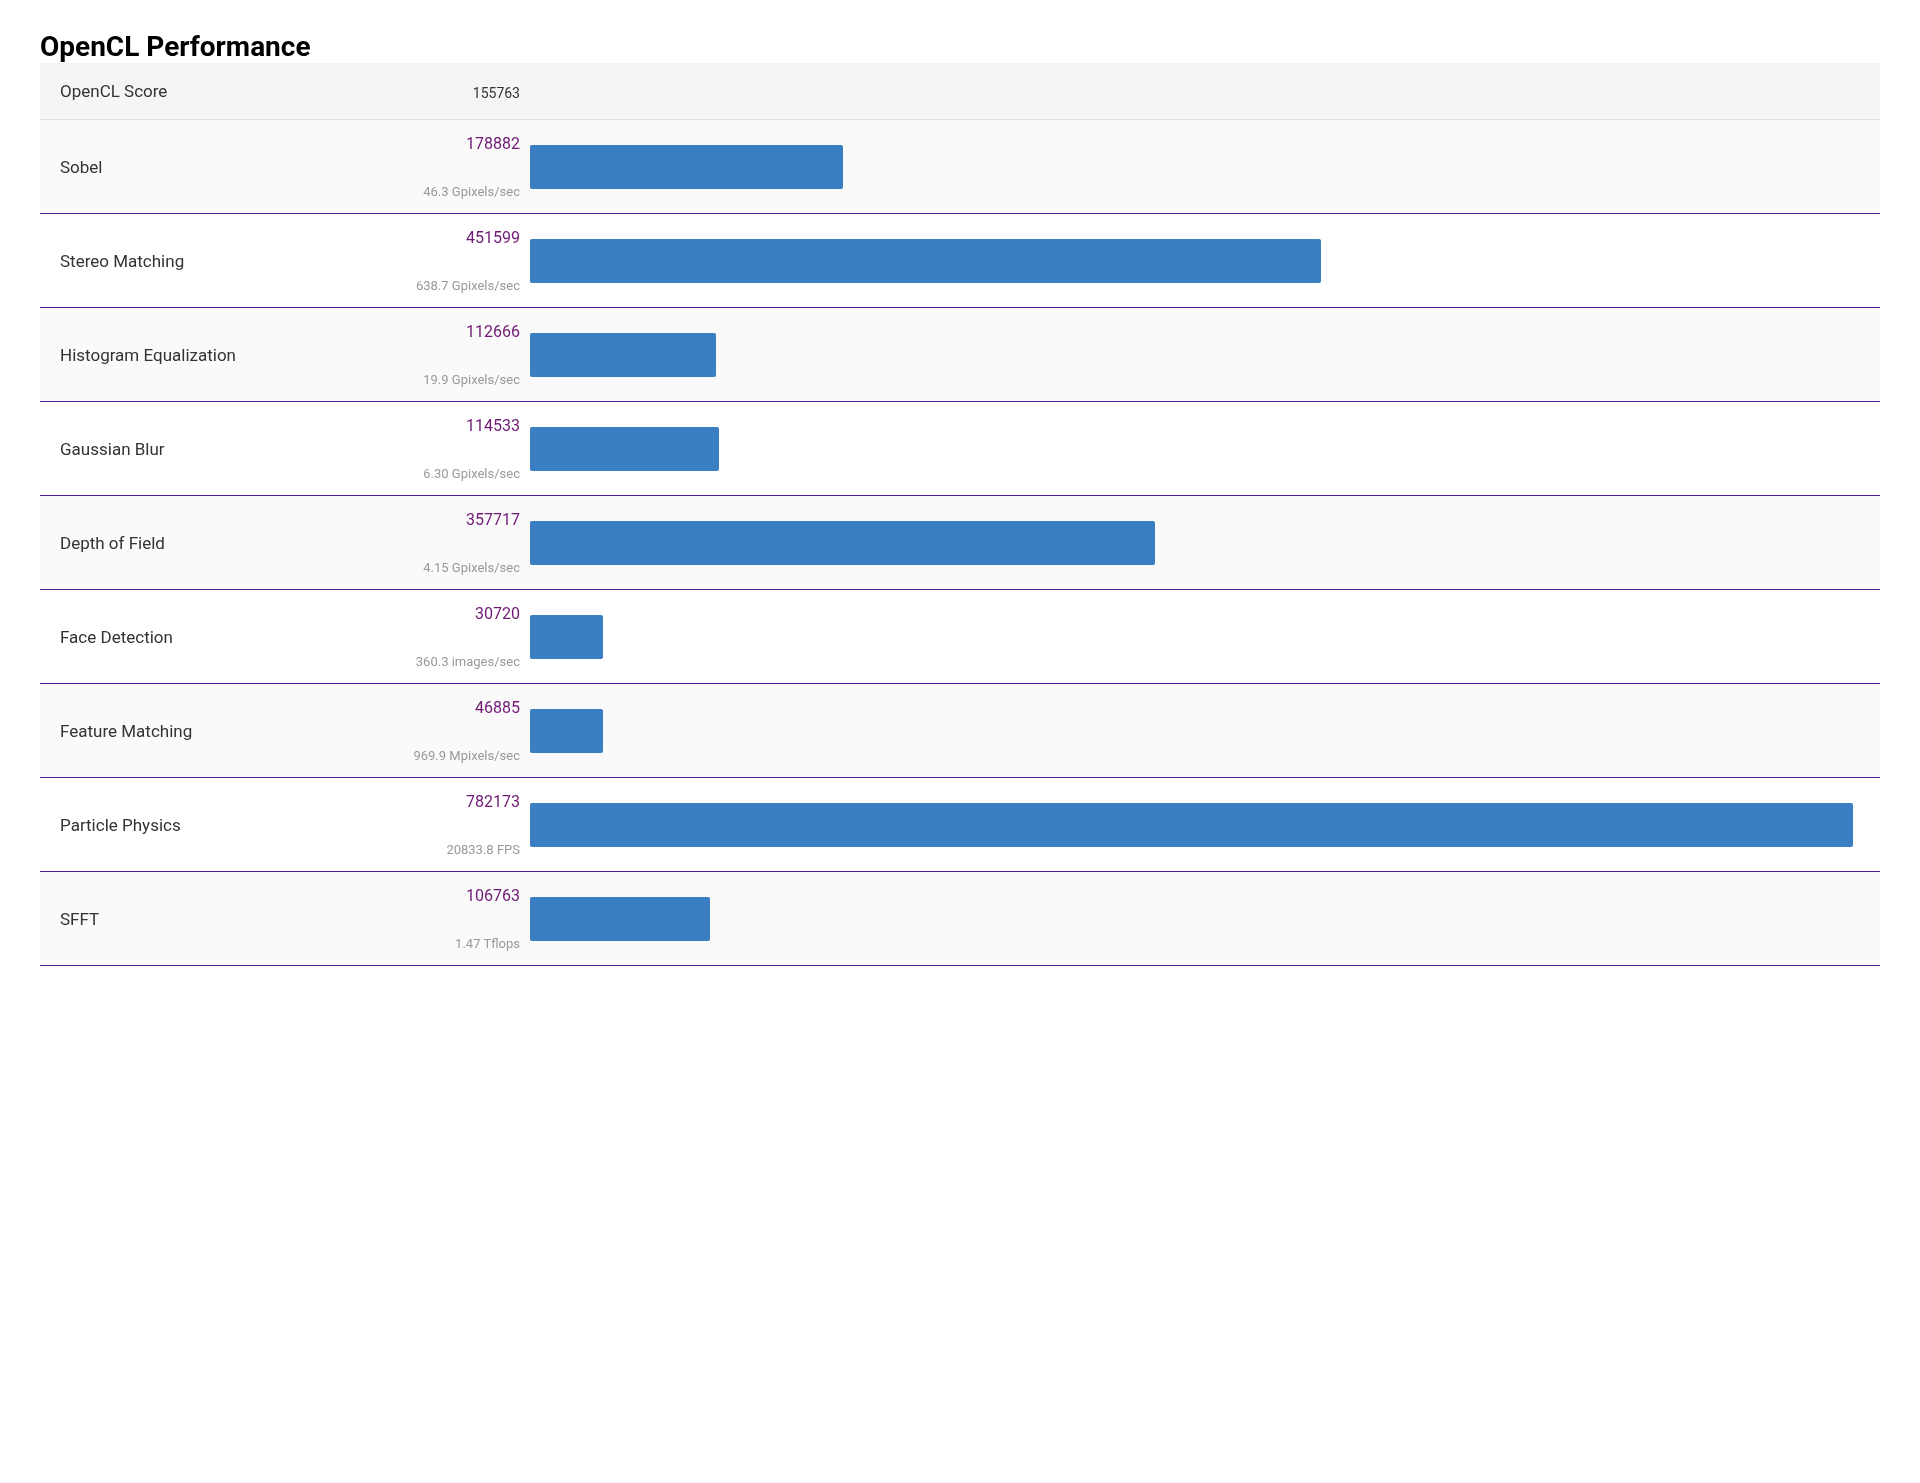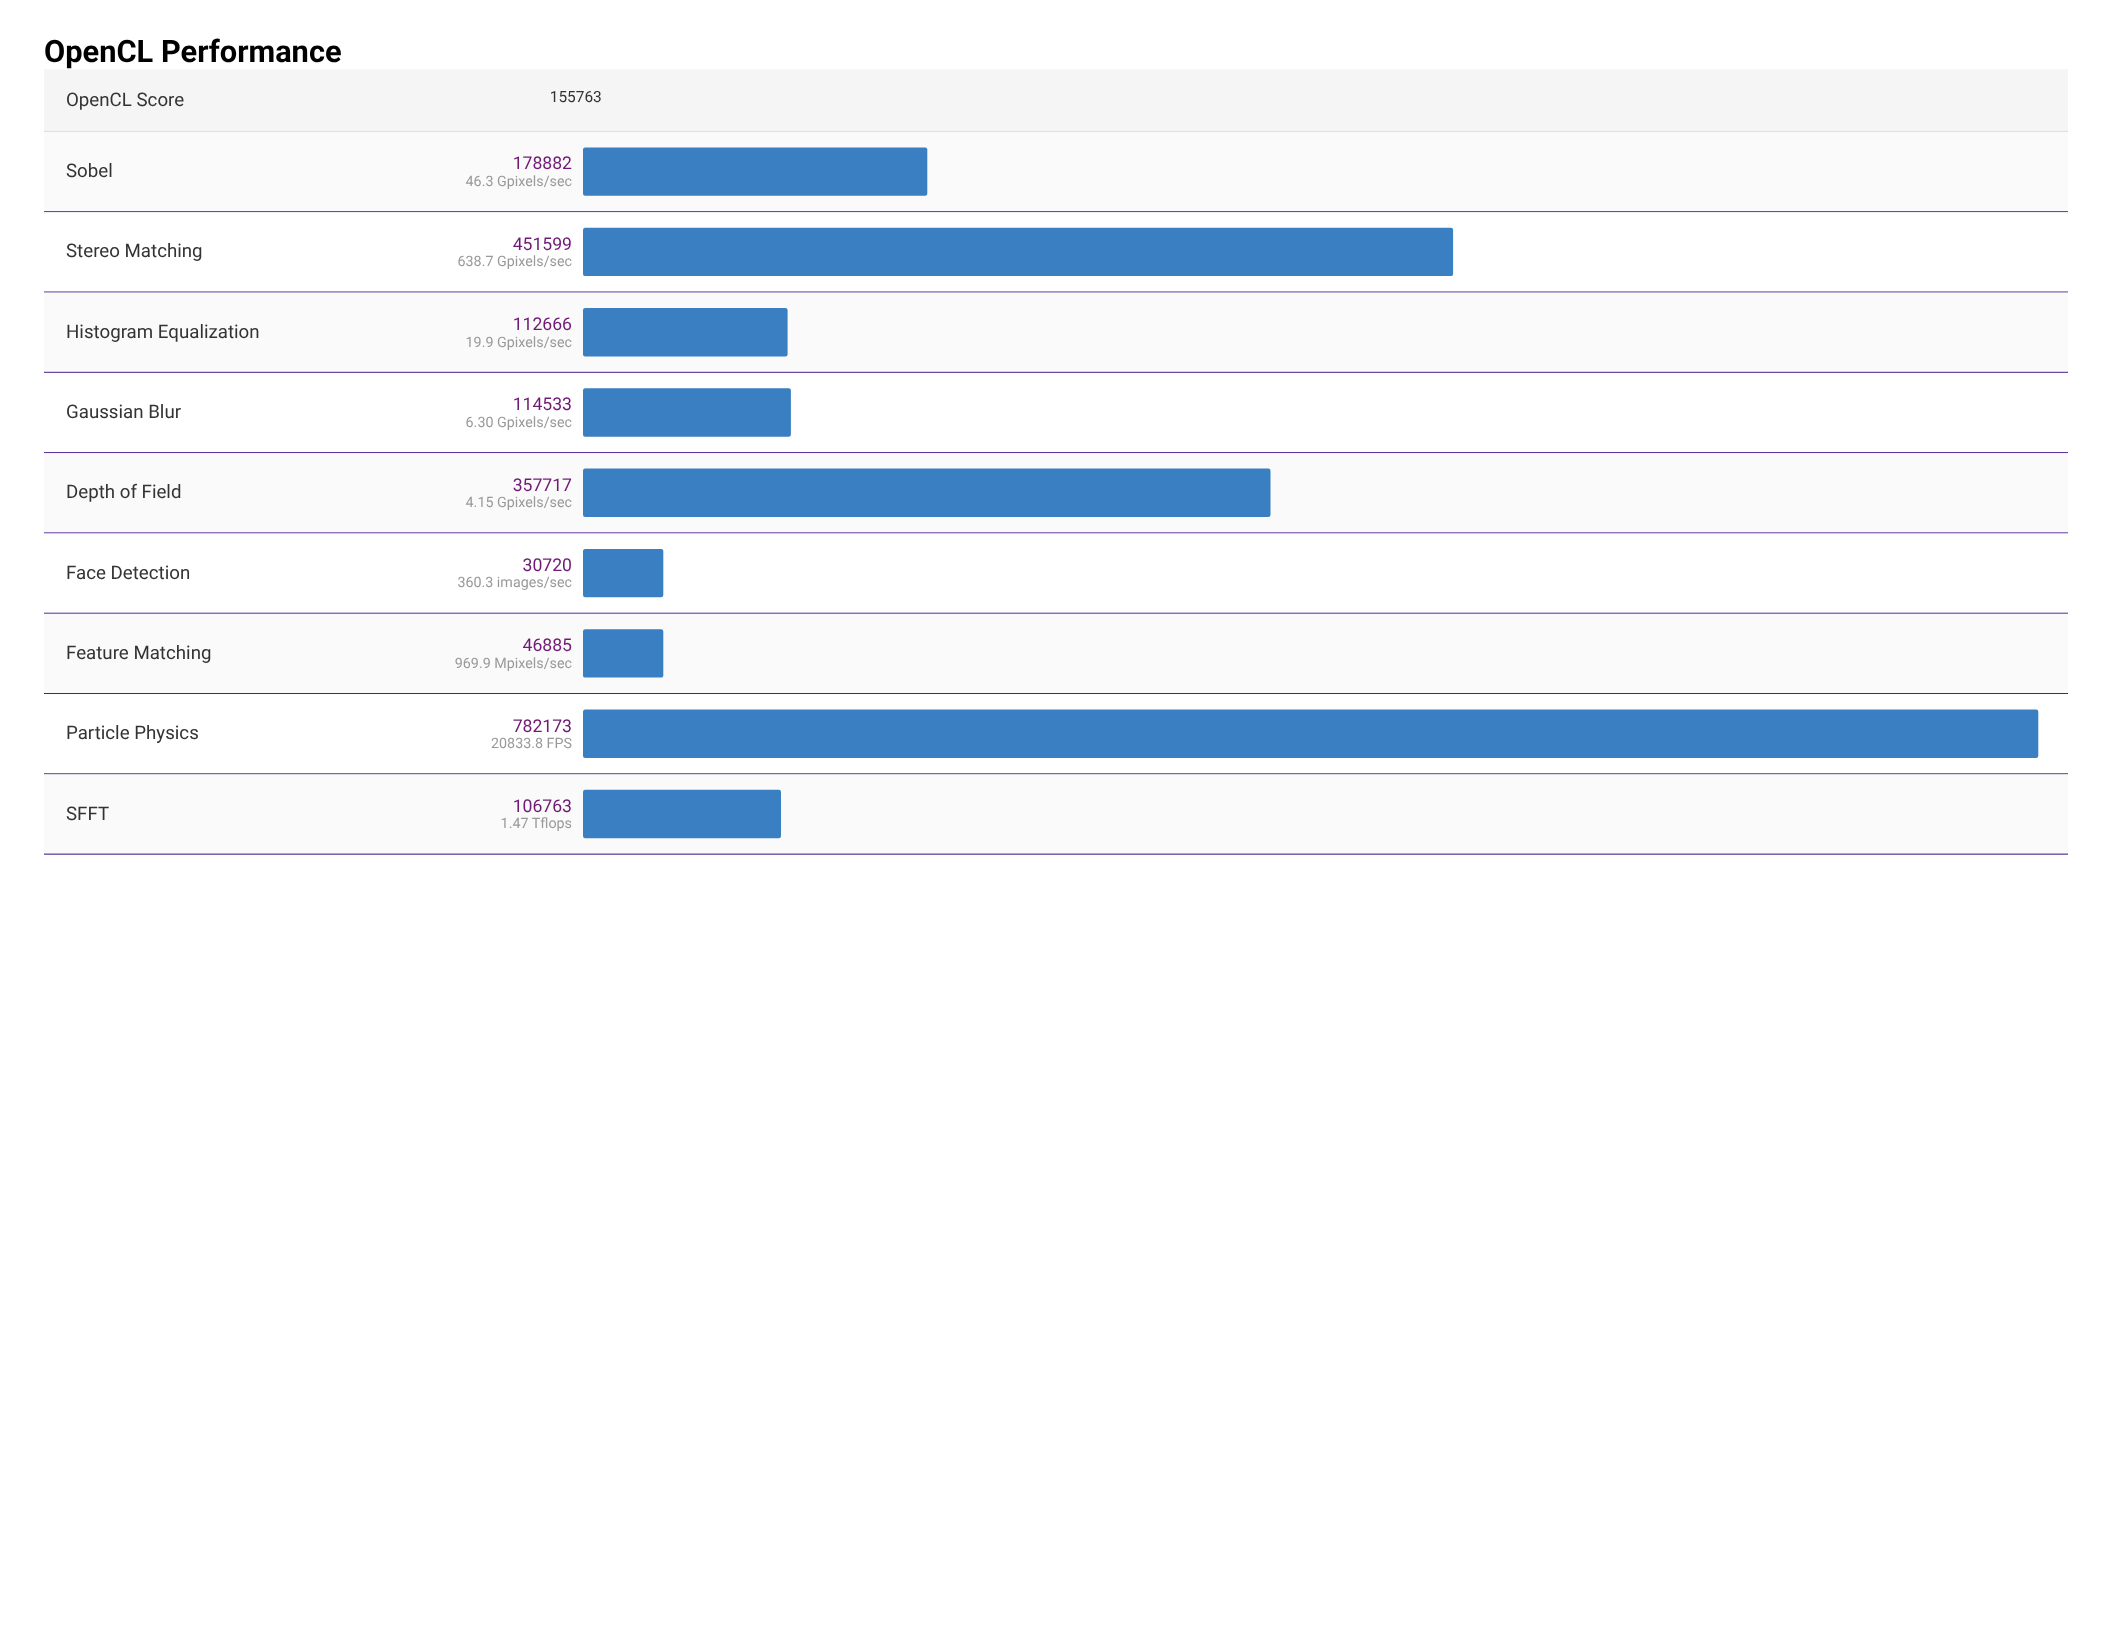--- a/index.html
+++ b/index.html
@@ -16,28 +16,27 @@
     }
 
     .page-title {
       font-size: 28px;
       font-weight: 700;
       color: #000000;
     }
 
     .score-row {
       display: flex;
-      align-items: flex-start;
+      align-items: flex-end;
       padding: 18px 0;
       border-bottom: 1px solid #e0e0e0;
       background: #f5f5f5;
       padding-left: 20px;
       padding-right: 20px;
       margin-bottom: 0;
-      gap: 27px;
     }
 
     .score-label {
       font-size: 17px;
       color: #333;
       width: 320px;
       flex-shrink: 0;
     }
 
     .score-value {
@@ -80,20 +79,21 @@
     .bench-score {
       font-size: 16px;
       color: #701a75;
       display: block;
     }
 
     .bench-unit {
       font-size: 13px;
       color: #999;
       display: block;
+      margin-top: 31px;
     }
 
     .bar-container {
       flex: 1;
       padding-left: 10px;
     }
 
     .bar {
       height: 44px;
       background: #3a7fc1;

